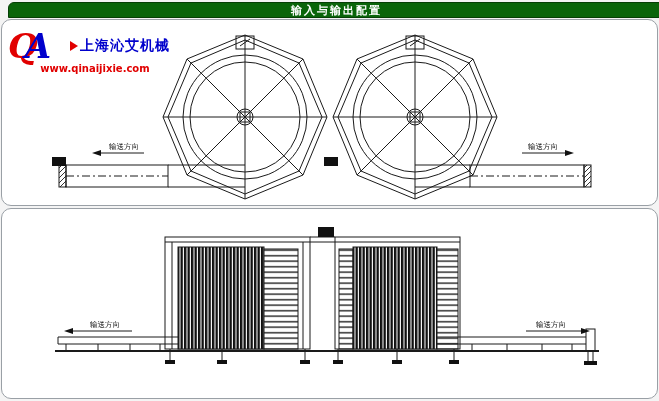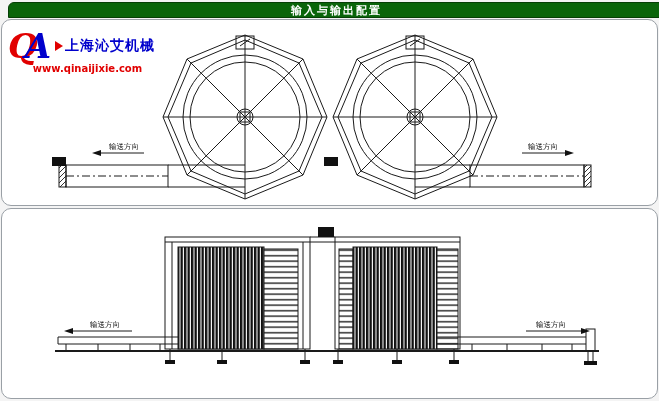--- a/index.html
+++ b/index.html
@@ -18,21 +18,21 @@
     border:1px solid #9aa0a6; border-radius:10px; overflow:hidden;
   }
   .panel-top{ top:19px; height:187px; }
   .panel-bottom{ top:208px; height:191px; }
   .panel svg{ position:absolute; left:0; top:0; }
 
   .logo{ position:absolute; top:9px; left:6px; z-index:5; }
   .logo-row{ display:flex; align-items:flex-start; }
   .logo-q{ font-family:"DejaVu Serif","Liberation Serif",serif; font-style:italic; font-weight:900; font-size:34px; color:#e10000; line-height:1; }
   .logo-a{ font-family:"DejaVu Serif","Liberation Serif",serif; font-style:italic; font-weight:900; font-size:34px; color:#0000cc; margin-left:-13px; line-height:1; }
-  .logo-right{ margin-left:4px; margin-top:8px; }
+  .logo-right{ margin-left:19px; margin-top:8px; }
   .logo-company{ display:flex; align-items:center; font-size:14px; font-weight:bold; color:#0000cc; letter-spacing:1px; white-space:nowrap; }
   .logo-flag{ width:0; height:0; border-top:5px solid transparent; border-bottom:5px solid transparent; border-left:8px solid #e10000; margin-right:2px; }
   .logo-site{ font-size:10px; font-weight:bold; color:#e10000; margin-top:0; margin-left:12px; white-space:nowrap;text-align:center; }
 
   
   svg .s{ stroke:#1a1a1a; stroke-width:1; fill:none; }
   svg .s2{ stroke:#1a1a1a; stroke-width:2; fill:none; }
   svg .solid{ fill:#111; stroke:none; }
   svg .ah{ fill:#111; stroke:none; }
   svg text.lbl{ font-family:"DejaVu Sans","Liberation Sans",sans-serif; font-size:7.5px; fill:#111; }

